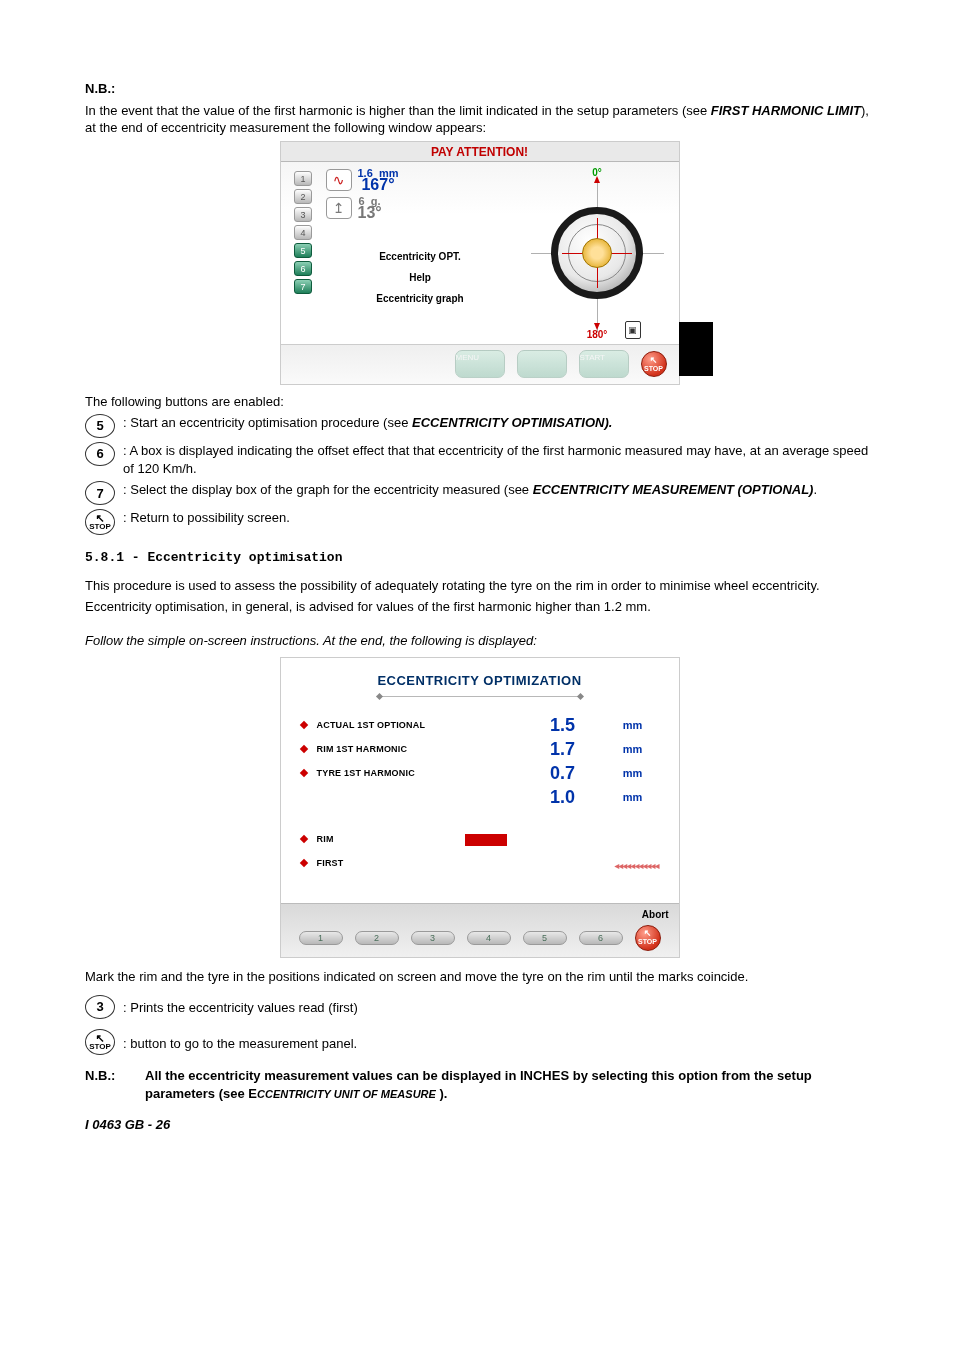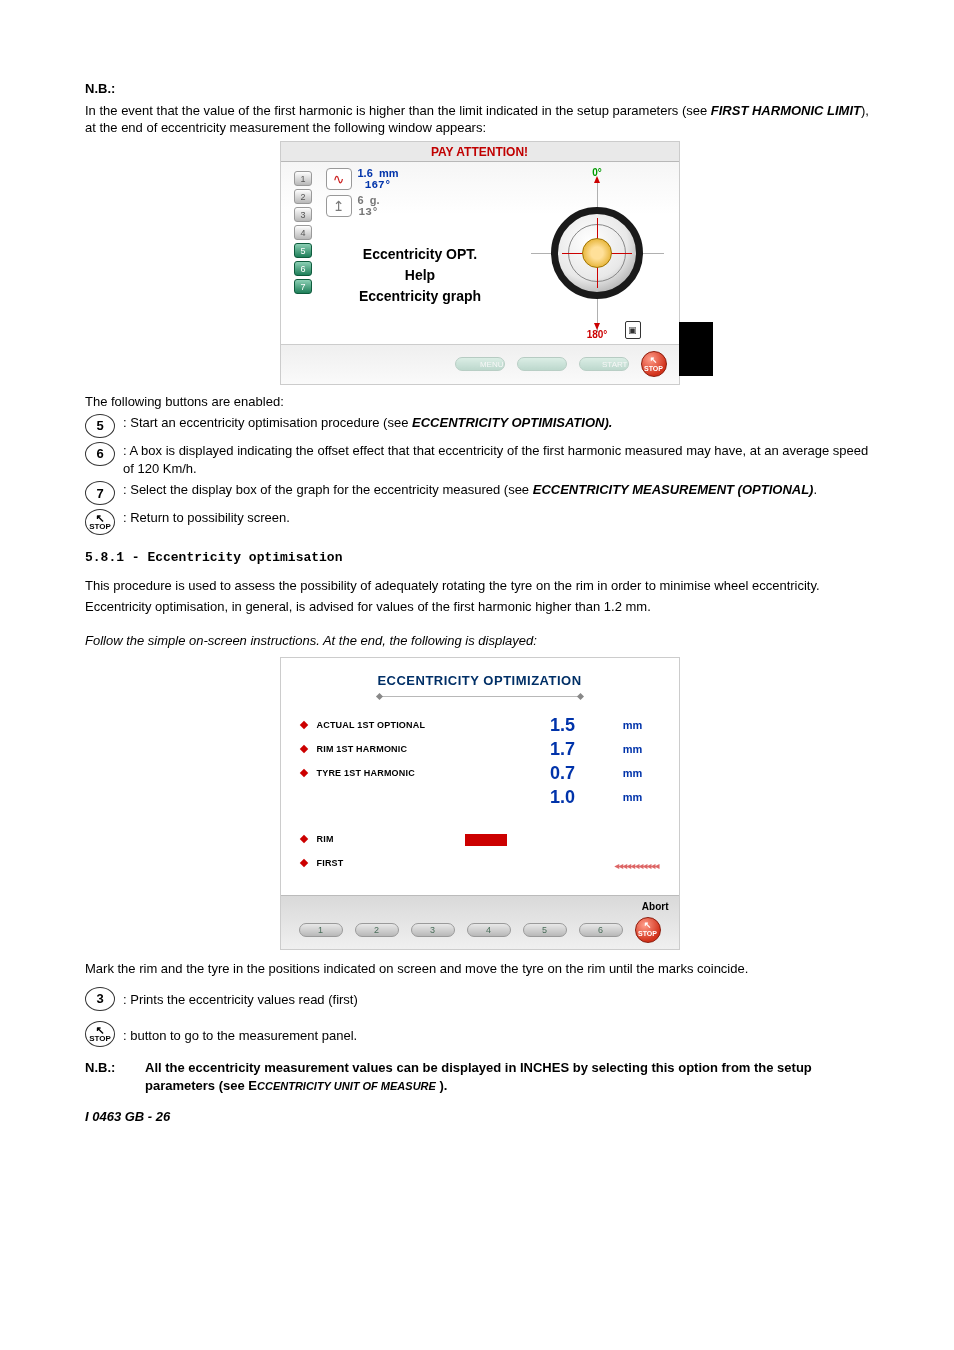--- a/index.html
+++ b/index.html
@@ -62,23 +62,23 @@
   .metric-row { display: flex; align-items: center; margin-bottom: 4px; }
   .metric-icon {
     width: 26px; height: 22px; border-radius: 4px;
     background: #fff; border: 1px solid #999;
     color: #c22; font-size: 14px; text-align: center; line-height: 20px;
     margin-right: 6px;
   }
   .metric-icon.gray { color: #7a7a7a; }
   .metric-text { line-height: 11px; }
   .metric-text .v1 { color: #0033aa; font-weight: bold; font-size: 11px; }
-  .metric-text .v2 { color: #0033aa; font-weight: bold; font-size: 11px; font-family: Liberation Mono, monospace; }
+  .metric-text .v2 { color: #0033aa; font-weight: bold; font-size: 16px; }
   .metric-text.gray .v1, .metric-text.gray .v2 { color: #777; }
-  .shot1-menuitem { font-size: 14px; font-weight: bold; color: #000; height: 21px; line-height: 21px; }
+  .shot1-menuitem { font-size: 10px; font-weight: bold; color: #000; height: 21px; line-height: 21px; }
   .shot1-right {
     width: 160px; position: relative; padding: 6px;
   }
   .wheel-box {
     width: 145px; height: 170px; position: relative; cursor: default;
   }
   .wheel-cross-v {
     position: absolute; top: 10px; bottom: 6px; left: 50%; width: 1px; background: #b0b0b0;
   }
   .wheel-cross-h {
@@ -129,23 +129,23 @@
     background: linear-gradient(#efefef,#fafafa);
     display: flex; justify-content: flex-end; align-items: center; gap: 12px; padding: 0 12px;
     position: relative;
   }
   .shot1-small-icon {
     position: absolute; right: 38px; top: -24px;
     width: 16px; height: 18px; border: 1px solid #333; border-radius: 2px;
     background: #fff; color: #333; font-size: 9px; text-align: center; line-height: 16px;
   }
   .bot-btn {
-    width: 50px; height: 14px; border-radius: 7px;
+    width: 50px; height: 28px; border-radius: 7px;
     background: linear-gradient(#9fe2c4,#2b8d65);
-    color: #fff; font-size: 8px; text-align: right; line-height: 13px;
+    color: #fff; font-size: 8px; text-align: left; line-height: 13px;
     border: 1px solid #1e6a4a;
   }
   .bot-btn.hidden { opacity: .28; }
   .stop-btn-small {
     width: 26px; height: 26px; border-radius: 50%;
     background: radial-gradient(circle at 35% 30%, #ff9d8a, #d2321b 70%);
     border: 1px solid #8c1a0a;
     color: #fff; font-size: 7px; font-weight: bold; text-align: center;
     display: flex; flex-direction: column; justify-content: center; line-height: 8px;
   }
@@ -209,21 +209,21 @@
   .vval {
     color: #0033aa; font-weight: bold; font-size: 18px;
     font-family: "Arial Narrow", Arial; height: 24px; line-height: 24px;
   }
   .vunit {
     color: #0033aa; font-weight: bold; font-size: 11px;
     height: 24px; line-height: 24px;
   }
   .shot2-gap { height: 14px; }
   .shot2-bars {
-    display: flex; padding: 0 16px 16px; align-items: flex-start;
+    display: flex; padding: 0 16px 24px; align-items: flex-start;
   }
   .shot2-bar-labels { width: 110px; }
   .shot2-bar-area { flex: 1; }
   .bar-row { height: 26px; display: flex; align-items: center; }
   .bar-red {
     width: 42px; height: 12px; background: #c00; margin-left: 58px;
   }
   .bar-arrows {
     color: #d66; font-size: 10px; letter-spacing: -1px; margin-left: auto; padding-right: 4px;
   }

